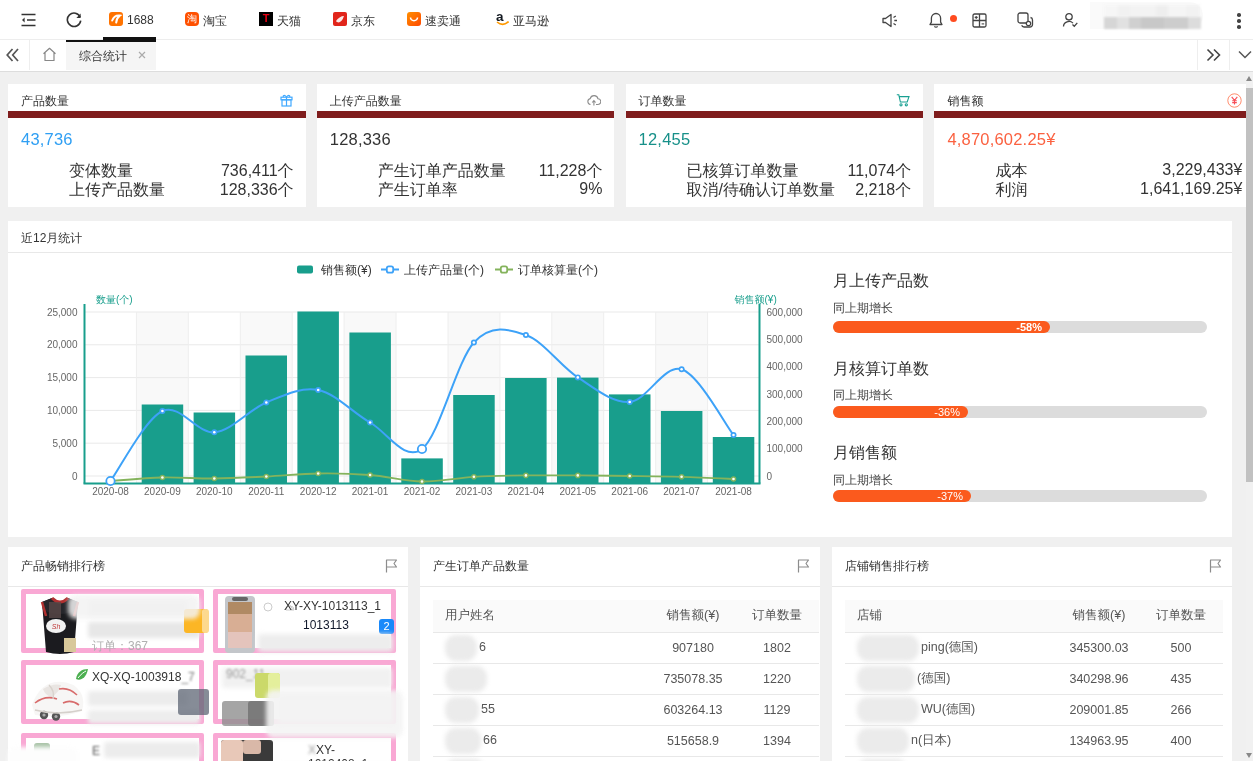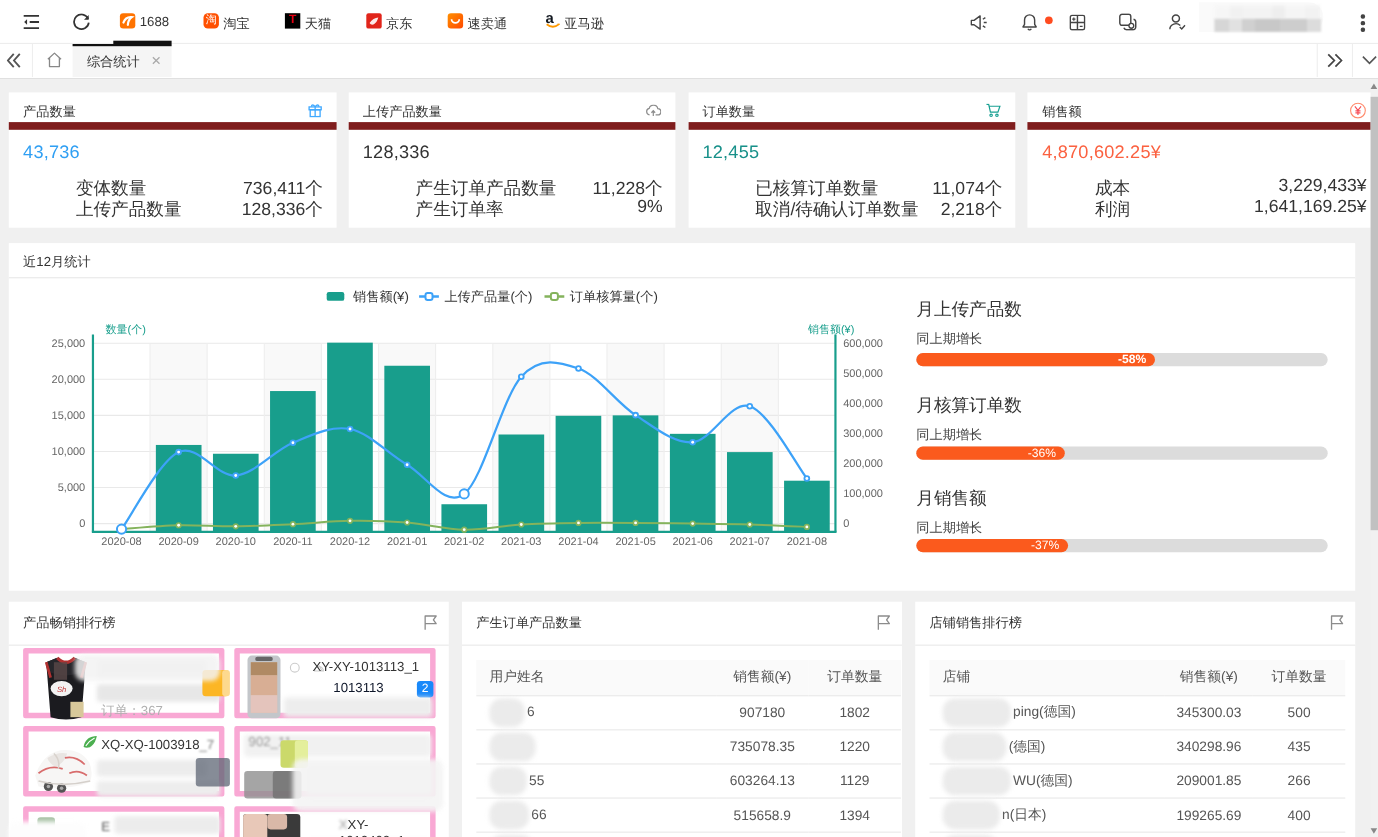--- a/index.html
+++ b/index.html
@@ -501,21 +501,21 @@
             <td>340298.96</td>
             <td>435</td>
           </tr>
   <tr>
             <td class="n"><span class="nameblob" style="width:62px;"></span>WU(德国)</td>
             <td>209001.85</td>
             <td>266</td>
           </tr>
   <tr>
             <td class="n"><span class="nameblob" style="width:52px;"></span>n(日本)</td>
-            <td>199265.69</td>
+            <td>134963.95</td>
             <td>400</td>
           </tr>
   <tr>
             <td class="n"><span class="nameblob" style="width:50px;"></span></td>
             <td>188123.45</td>
             <td>320</td>
           </tr>
  </tbody>
       </table>
 </div>

